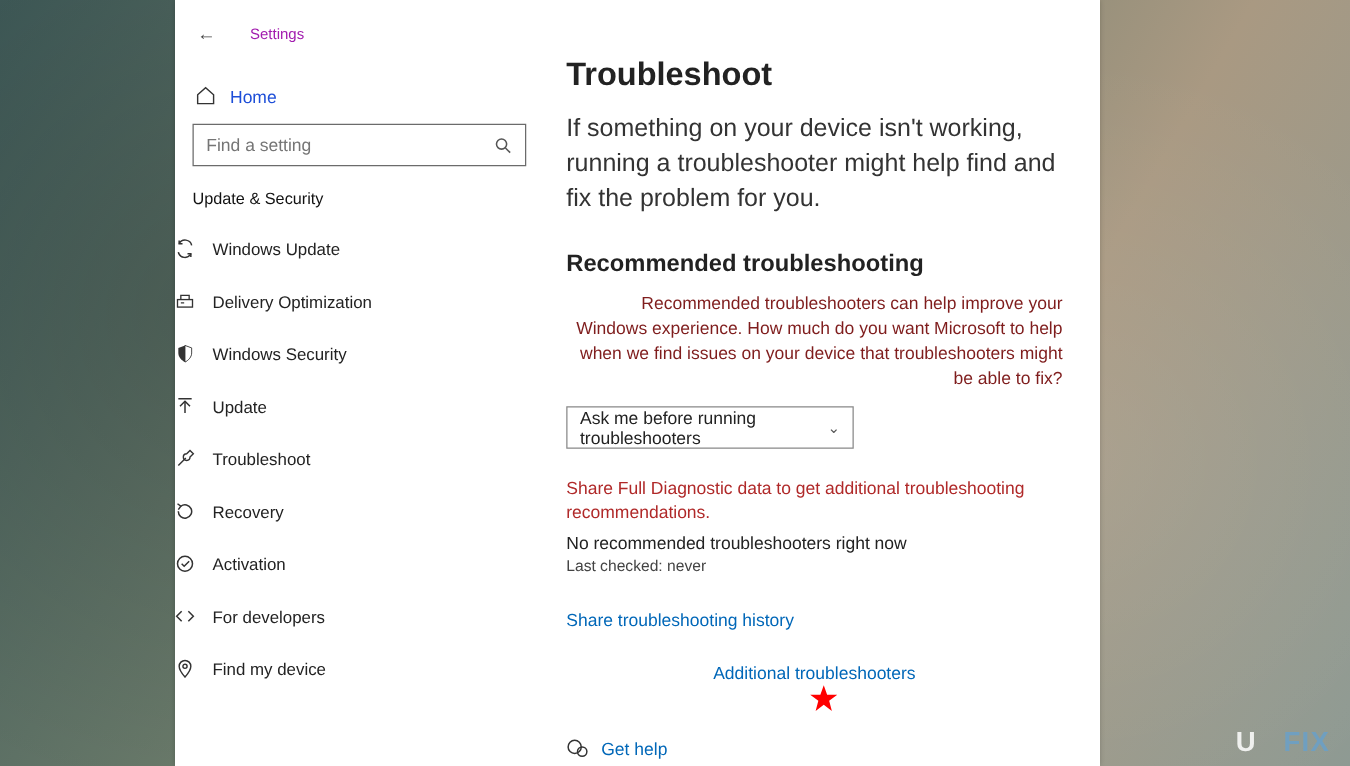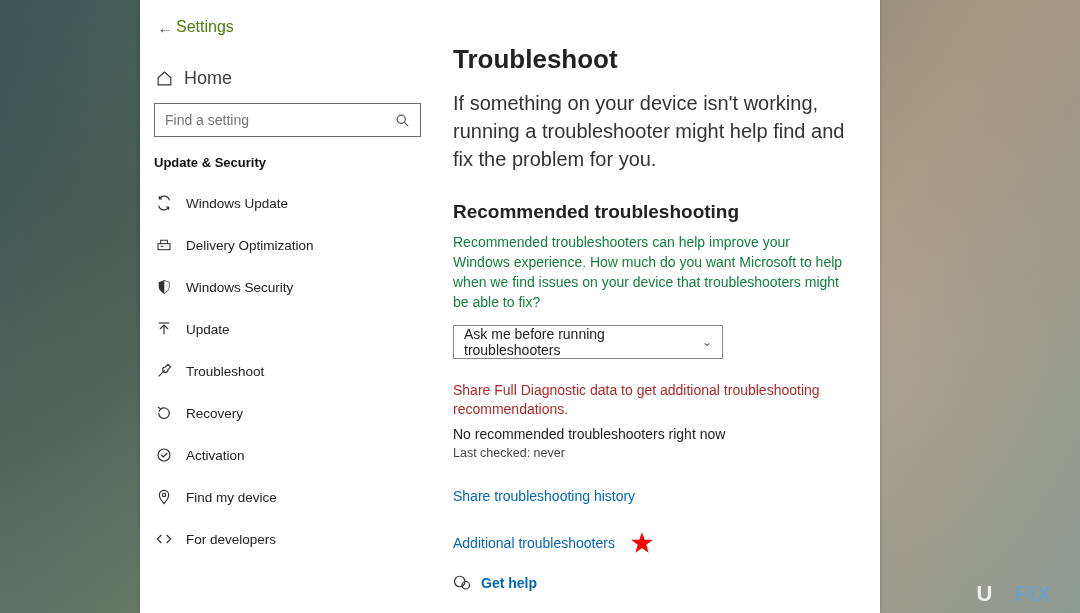--- a/index.html
+++ b/index.html
@@ -13,51 +13,51 @@
     radial-gradient(circle at 80% 60%, rgba(255,255,255,.08), transparent 35%);
   }
   .window {
     position: absolute; left: 140px; top: 0; width: 740px; height: 613px;
     background: #ffffff; display: flex; flex-direction: row;
     box-shadow: 0 0 4px rgba(0,0,0,.2);
   }
   .sidebar { width: 295px; height: 100%; padding: 10px 0 0 0; }
   .titlebar { display:flex; align-items:center; height:34px; padding-left:14px; }
   .back-icon { width:22px; text-align:center; color:#444; font-size:15px; }
-  .app-title { font-size:16px; color:#4d7c0f; }
+  .app-title { font-size:12px; color:#a21caf; margin-left:24px; }
   .home-row { display:flex; align-items:center; padding:10px 16px 8px 16px; margin-top:14px; }
   .home-row .icon { width:28px; font-size:16px; color:#333; }
-  .home-row .label { font-size:18px; color:#404040; }
+  .home-row .label { font-size:14px; color:#1d4ed8; }
   .search-box { margin: 6px 14px 14px 14px; border:1px solid #6b6b6b; height:34px; display:flex; align-items:center; padding:0 10px; }
   .search-box input { border:none; outline:none; flex:1; font-size:14px; color:#666; background:transparent; }
   .search-box .sicon { color:#555; font-size:14px; }
-  .category { font-weight:700; font-size:13px; color:#111; padding:4px 14px 12px 14px; }
+  .category { font-weight:400; font-size:13px; color:#111; padding:4px 14px 12px 14px; }
   .nav { }
-  .nav-item { display:flex; align-items:center; height:42px; padding-left:16px; cursor:pointer; }
+  .nav-item { display:flex; align-items:center; height:42px; cursor:pointer; }
   .nav-item .icon { width:30px; color:#333; font-size:15px; display:flex; align-items:center; }
   .nav-item .label { font-size:13.5px; color:#222; }
 
   .main { flex:1; height:100%; padding: 44px 30px 0 18px; overflow:hidden; }
   .page-title { font-size:26px; font-weight:600; color:#222; margin-bottom:14px; }
   .intro { font-size:20px; color:#333; line-height:1.4; margin-bottom:28px; }
   .section-title { font-size:19px; font-weight:600; color:#222; margin-bottom:10px; }
-  .section-desc { font-size:14px; color:#15803d; line-height:1.42; margin-bottom:12px; }
-  .dropdown { border:1px solid #888; width:270px; height:34px; display:flex; align-items:center; padding:0 10px; font-size:14px; color:#222; justify-content:space-between; cursor:pointer; margin-bottom:22px; }
+  .section-desc { font-size:14px; color:#7f1d1d; line-height:1.42; margin-bottom:12px;text-align:right; }
+  .dropdown { border:1px solid #888; width:230px; height:34px; display:flex; align-items:center; padding:0 10px; font-size:14px; color:#222; justify-content:space-between; cursor:pointer; margin-bottom:22px; }
   .dropdown .chev { font-size:12px; color:#555; }
   .warn-link { color:#b02929; font-size:14px; line-height:1.4; margin-bottom:6px; cursor:pointer; }
   .plain { font-size:14px; color:#222; margin-bottom:4px; }
   .small { font-size:12.5px; color:#444; margin-bottom:28px; }
   .link { color:#0067b8; font-size:14px; margin-bottom:26px; display:block; cursor:pointer; }
-  .link-row { display:flex; align-items:center; }
+  .link-row { display:flex; align-items:center;flex-direction:column; }
   .link-row .star { color:#ff0000; margin-left:14px; }
-  .gethelp { display:flex; align-items:center; gap:10px; margin-top:18px;font-weight:bold; }
+  .gethelp { display:flex; align-items:center; gap:10px; margin-top:18px; }
   .gethelp .icon { font-size:16px; color:#333; }
   .gethelp .label { color:#0067b8; font-size:14px; cursor:pointer; }
 
-  .watermark { position:absolute; right:28px; bottom:6px; font-size:22px; font-weight:700; color:#6aa0c9; opacity:.85; letter-spacing:1px;}
+  .watermark { position:absolute; right:16px; bottom:6px; font-size:22px; font-weight:700; color:#6aa0c9; opacity:.85; letter-spacing:1px;}
   .watermark .u { color:#ffffff; }
 
   svg { display:block; }
   .star-svg { width:26px; height:26px; }
 </style>
 </head>
 <body>
 
 <div class="bg-noise"></div>
 
@@ -161,36 +161,36 @@
           <svg width="16" height="16" viewBox="0 0 24 24" fill="none" stroke="#333" stroke-width="1.8">
               <circle cx="12" cy="12" r="9"></circle>
               <polyline points="8 12 11 15 17 9"></polyline>
             </svg>
         </span>
         <span class="label">Activation</span>
       </div>
 
       <div class="nav-item">
         <span class="icon">
+          <svg width="16" height="16" viewBox="0 0 24 24" fill="none" stroke="#333" stroke-width="1.8">
+              <polyline points="8 6 2 12 8 18"></polyline>
+              <polyline points="16 6 22 12 16 18"></polyline>
+            </svg>
+        </span>
+        <span class="label">For developers</span>
+      </div>
+
+      <div class="nav-item">
+        <span class="icon">
           <svg width="16" height="16" viewBox="0 0 24 24" fill="none" stroke="#333" stroke-width="1.7">
               <path d="M12 22 C12 22 5 14 5 9 A7 7 0 0 1 19 9 C19 14 12 22 12 22 Z"></path>
               <circle cx="12" cy="9" r="2.5"></circle>
             </svg>
         </span>
         <span class="label">Find my device</span>
-      </div>
-
-      <div class="nav-item">
-        <span class="icon">
-          <svg width="16" height="16" viewBox="0 0 24 24" fill="none" stroke="#333" stroke-width="1.8">
-              <polyline points="8 6 2 12 8 18"></polyline>
-              <polyline points="16 6 22 12 16 18"></polyline>
-            </svg>
-        </span>
-        <span class="label">For developers</span>
       </div>
 
     </div>
   </div>
 
   <div class="main">
     <div class="page-title">Troubleshoot</div>
     <div class="intro">If something on your device isn't working, running a troubleshooter might help find and fix the problem for you.</div>
 
     <div class="section-title">Recommended troubleshooting</div>

